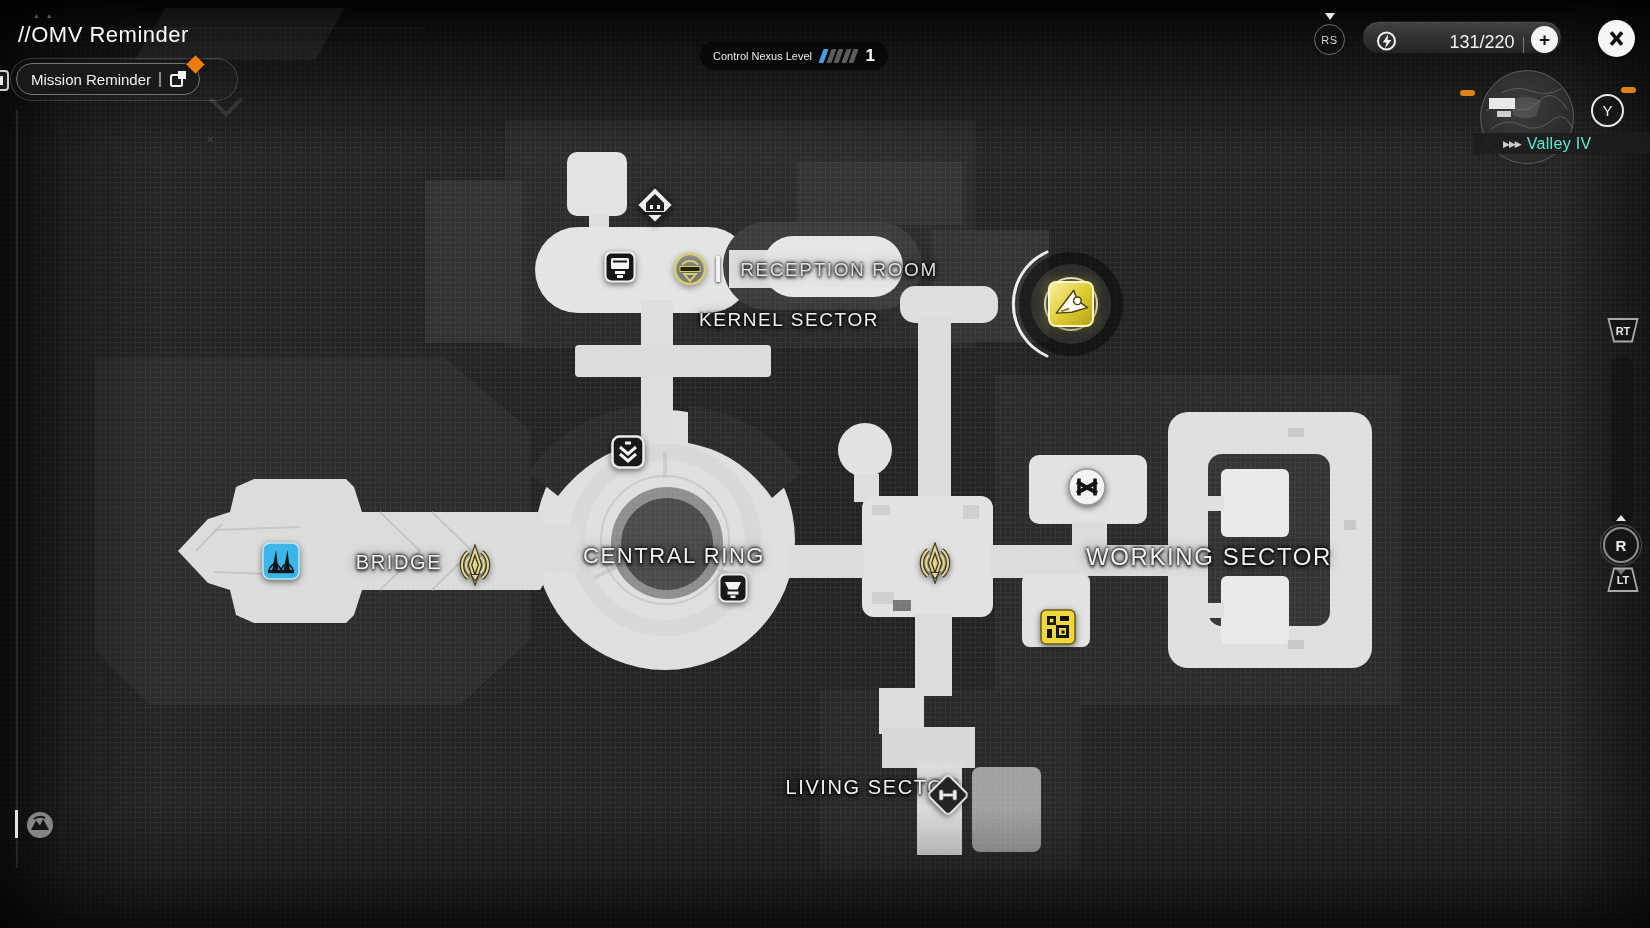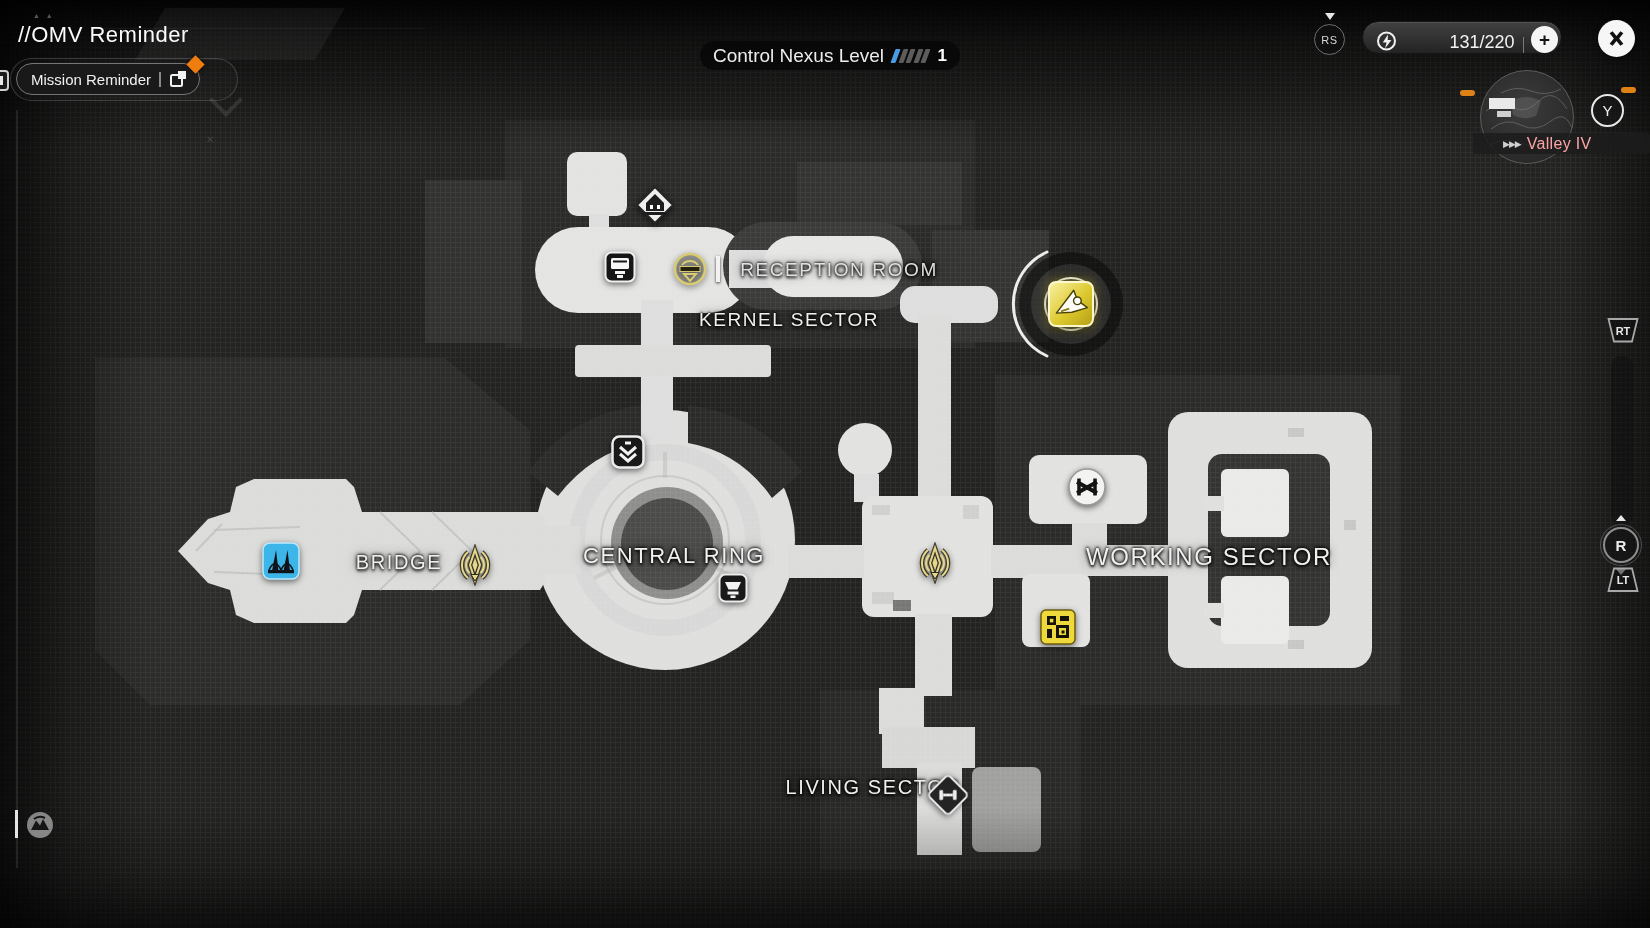--- a/index.html
+++ b/index.html
@@ -68,21 +68,21 @@
   #mission-pill .txt{font-size:15px;color:#f1f1f1;}
   #mission-diamond{position:absolute;right:-3px;top:-6px;width:13px;height:13px;
      transform:rotate(45deg);box-shadow:0 0 5px rgba(0,0,0,.7);}
   #edge-icon{left:-9px;top:70px;width:18px;height:21px;background:#1b1b1b;border:2px solid #cfcfcf;
      border-radius:4px;display:flex;align-items:center;justify-content:center;}
   #edge-icon i{display:block;width:6px;height:9px;background:#e8e8e8;}
 
   
   #nexus-badge{left:700px;top:41px;height:29px;border-radius:15px;display:flex;align-items:center;
      gap:9px;padding:0 13px;background:rgba(6,6,6,.8);}
-  #nexus-badge .lbl{font-size:19px;color:#ececec;}
+  #nexus-badge .lbl{font-size:11px;color:#ececec;}
   #nexus-pips{display:flex;gap:3px;align-items:center;}
   .pip{width:4.5px;height:14px;background:#5c5c5c;transform:skewX(-20deg);border-radius:1px;}
   .pip.filled{background:#4a9be6;}
   #nexus-level{font-size:17px;font-weight:bold;color:#fff;margin-left:1px;}
 
   
   #rs-arrow{left:1325px;top:13px;width:0;height:0;border-left:5px solid transparent;
      border-right:5px solid transparent;border-top:7px solid #e8e8e8;}
   #rs-btn{left:1314px;top:24px;width:31px;height:31px;border-radius:50%;background:rgba(15,15,15,.8);
      border:1.5px solid #6d6d6d;display:flex;align-items:center;justify-content:center;
@@ -101,21 +101,21 @@
      box-shadow:0 2px 5px rgba(0,0,0,.5);}
 
   
   #minimap{left:1480px;top:70px;width:94px;height:94px;border-radius:50%;overflow:hidden;
      background:radial-gradient(circle at 45% 40%,#3c3c3c,#262626 85%);
      border:1px solid #5c5c5c;cursor:pointer;}
   .mm-dash{position:absolute;width:15px;height:6px;border-radius:3px;}
   #mm-bar{left:1473px;top:133px;width:177px;height:21px;background:rgba(28,28,28,.85);
      border-radius:2px;display:flex;align-items:center;padding-left:30px;}
   #mm-bar .arrows{font-size:9px;color:#cfcfcf;letter-spacing:-1px;}
-  #mm-bar .region{font-size:16px;color:#fca5a5;margin-left:6px;letter-spacing:.3px;}
+  #mm-bar .region{font-size:16px;color:#5eead4;margin-left:6px;letter-spacing:.3px;}
   #y-btn{left:1591px;top:94px;width:33px;height:33px;border-radius:50%;
      border:2px solid #e9e9e9;background:rgba(22,22,22,.5);display:flex;align-items:center;
      justify-content:center;font-size:15px;color:#f3f3f3;cursor:pointer;}
 
   
   .trap-btn{cursor:pointer;}
   #zoom-track{left:1611px;top:356px;width:22px;height:170px;border-radius:11px;
      background:rgba(8,8,8,.35);cursor:pointer;}
   #r-btn{left:1603px;top:527px;width:36px;height:36px;border-radius:50%;
      border:2px solid #8d8d8d;background:rgba(18,18,18,.55);display:flex;align-items:center;

